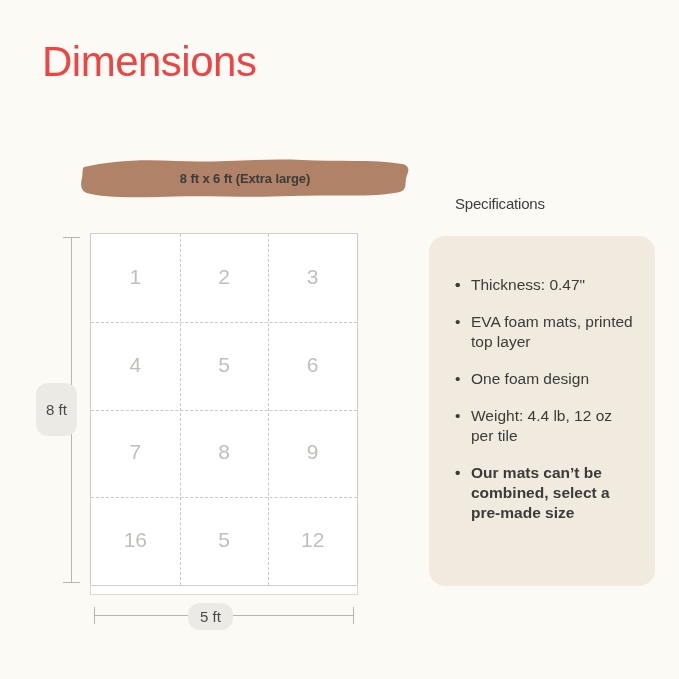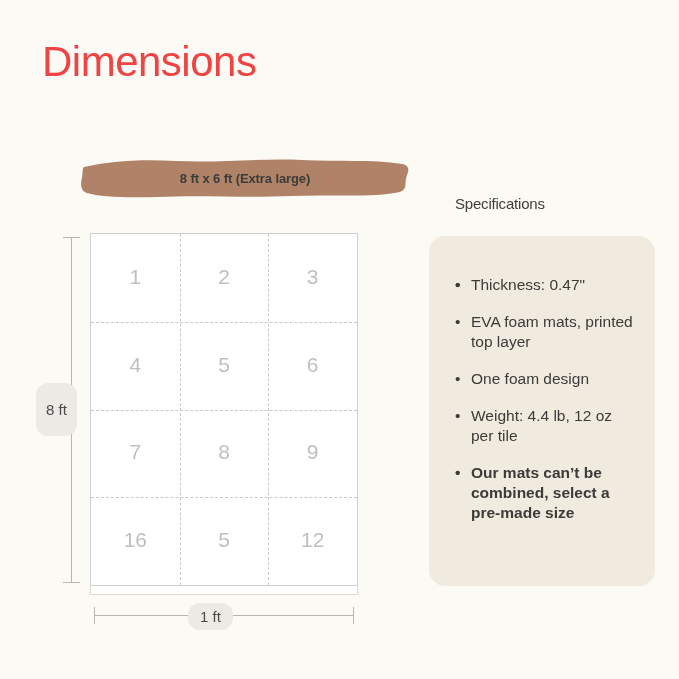--- a/index.html
+++ b/index.html
@@ -319,21 +319,21 @@
     <div class="h-edge" style="top:50%;"></div>
     <div class="h-edge" style="top:75%;"></div>
   </div>
 
   <div id="mat-base-shadow"></div>
 
   <div id="width-measure">
     <div id="width-line"></div>
     <div class="cap-v" id="cap-v-left"></div>
     <div class="cap-v" id="cap-v-right"></div>
-    <div id="width-badge">1 ft</div>
+    <div id="width-badge">5 ft</div>
   </div>
 </div>
 
 <div id="spec-title">Specifications</div>
 <div id="spec-card">
   <ul id="spec-list">
     <li><span class="bullet">•</span></li>
     <li><span class="bullet">•</span><span>Thickness: 0.47"</span></li>
     <li><span class="bullet">•</span><span>EVA foam mats, printed top layer</span></li>
     <li><span class="bullet">•</span><span>One foam design</span></li>

